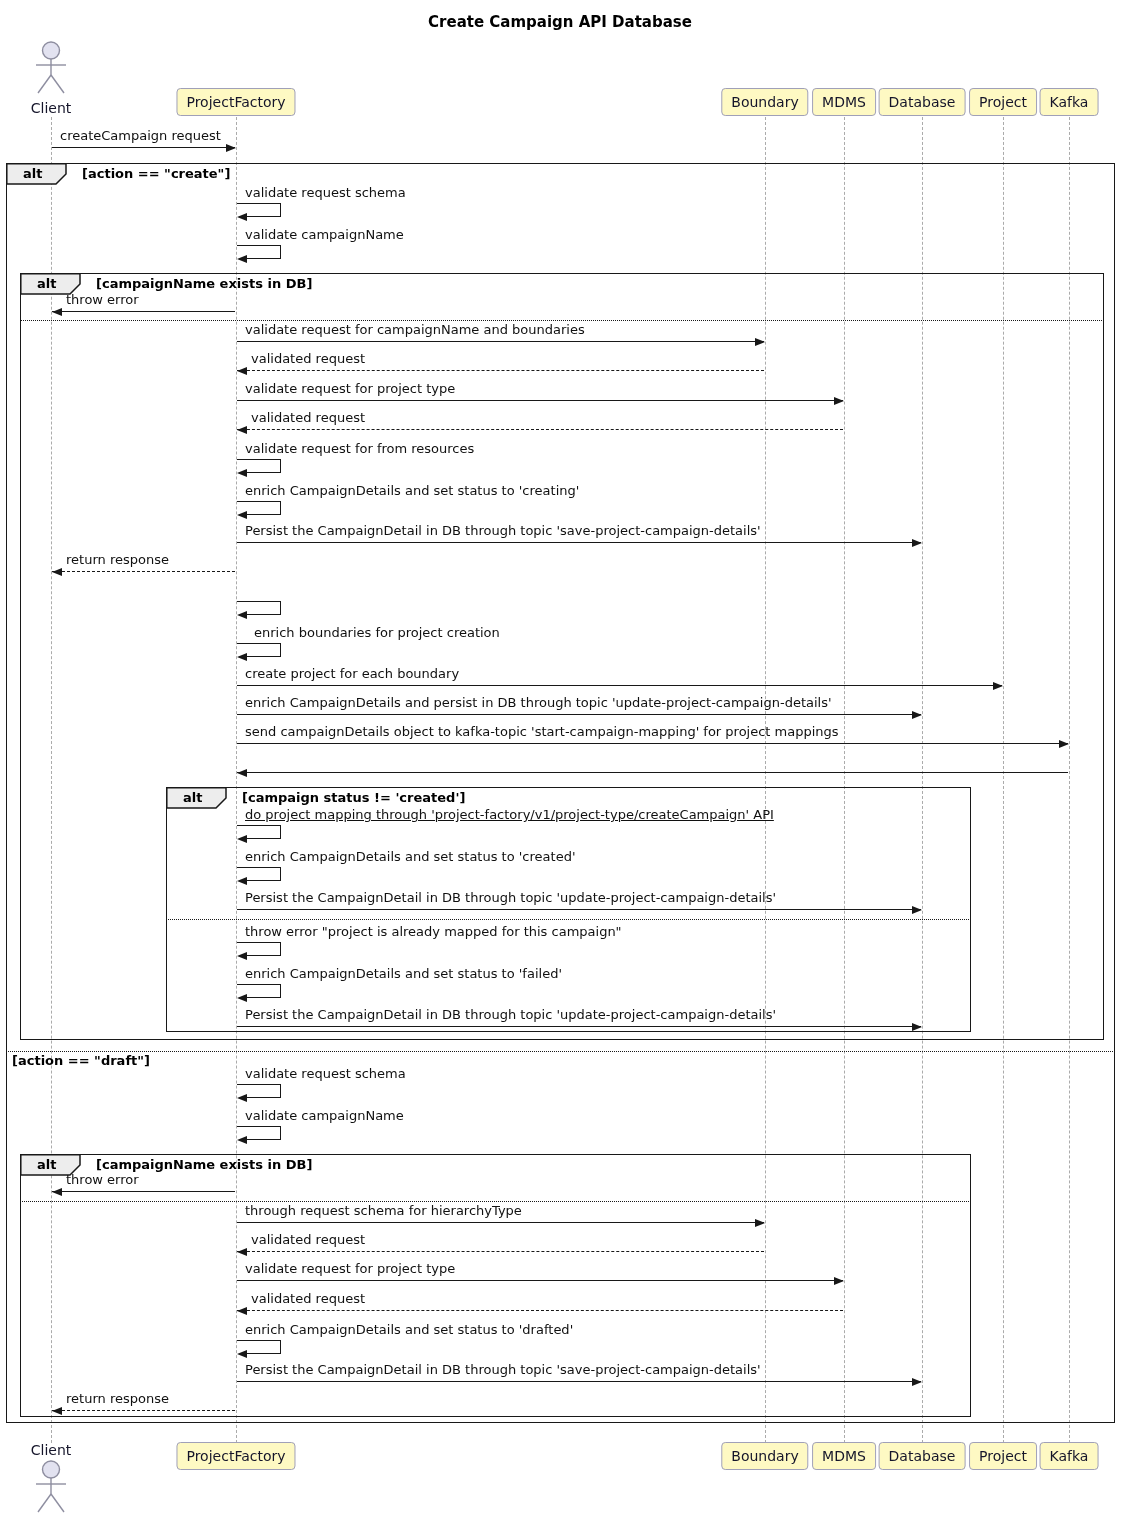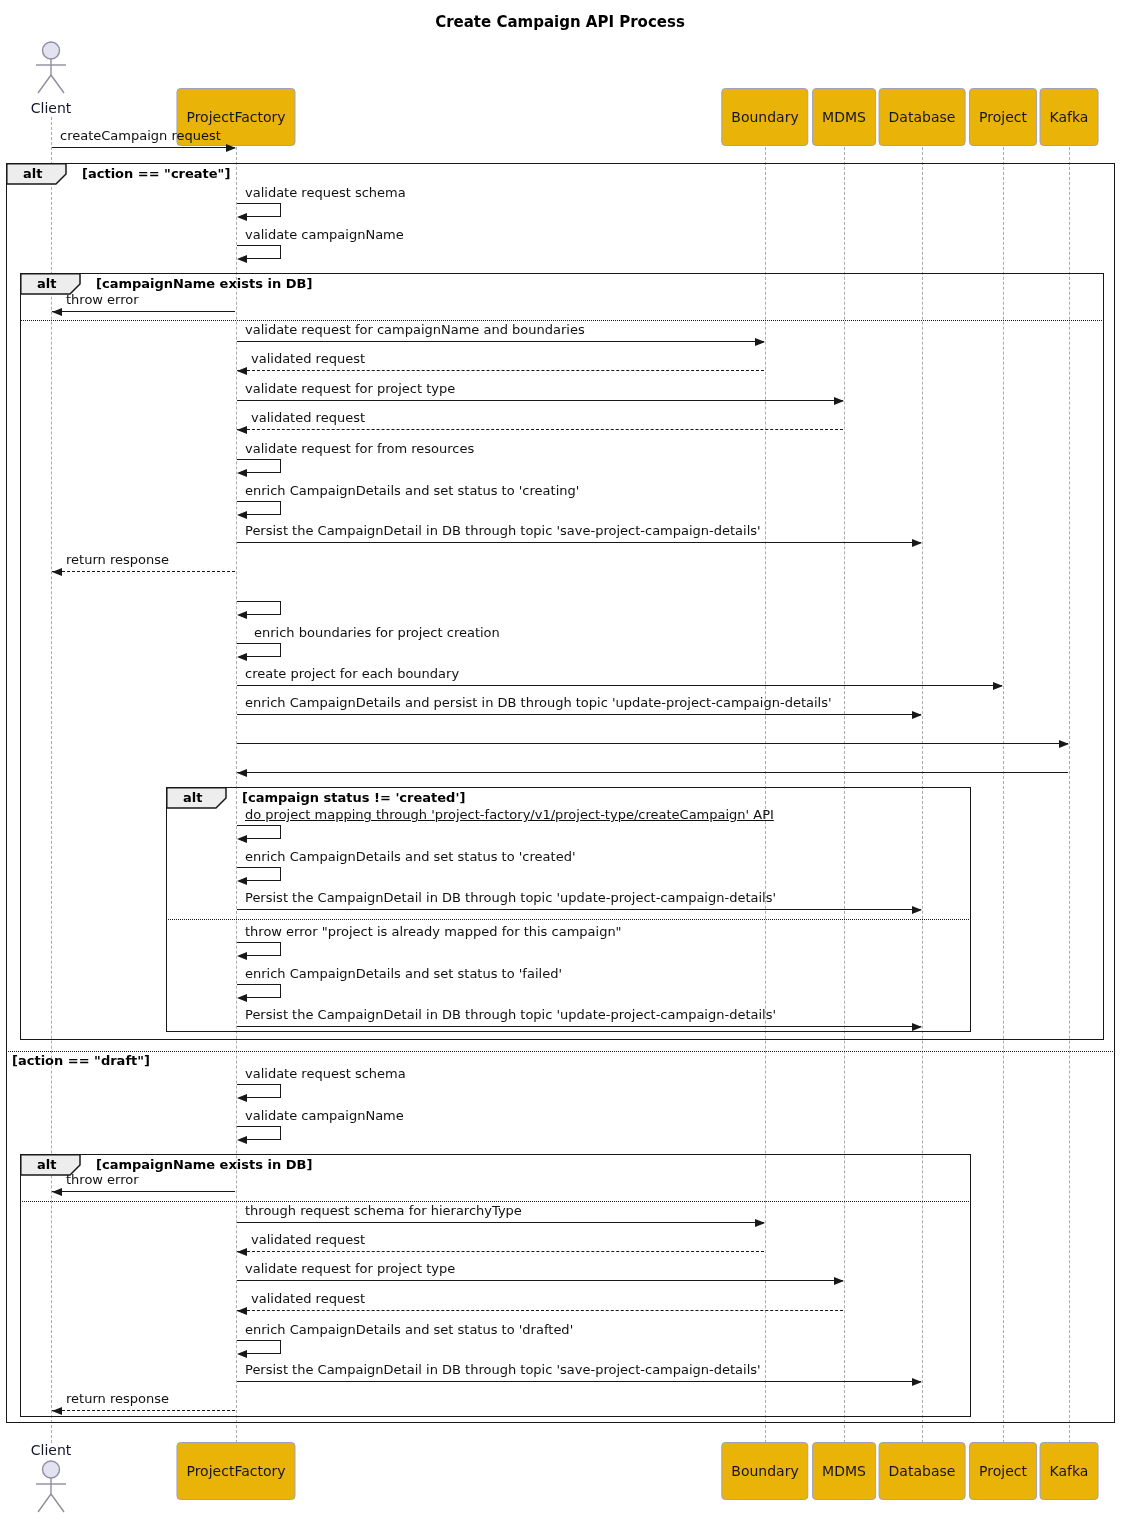--- a/index.html
+++ b/index.html
@@ -3,43 +3,43 @@
 <meta charset="utf-8">
 <style>
   html,body{margin:0;padding:0;background:#ffffff;}
   #stage{
     position:relative;width:1121px;height:1523px;background:#ffffff;overflow:hidden;
     font-family:"DejaVu Sans","Liberation Sans",sans-serif;color:#111;
   }
   .abs{position:absolute;}
   .title{font-weight:bold;font-size:15px;color:#000;white-space:nowrap;}
   .pbox{
-    background:#eab308;border:1.3px solid #A0A0B8;border-radius:4px;
-    height:26px;line-height:26px;padding:15px 9px;font-size:14px;color:#15152a;
+    background:#fef9c3;border:1.3px solid #A0A0B8;border-radius:4px;
+    height:26px;line-height:26px;padding:0 9px;font-size:14px;color:#15152a;
     white-space:nowrap;transform:translateX(-50%);text-align:center;
   }
   .actor-label{font-size:14px;color:#15152a;transform:translateX(-50%);white-space:nowrap;}
   .lifeline{border-left:1px dashed #ABABAB;width:0;}
   .frame{border:1.6px solid #181818;background:transparent;pointer-events:none;}
   .fkeyword{font-weight:bold;font-size:13px;color:#000;line-height:18px;white-space:nowrap;}
   .fcond{font-weight:bold;font-size:13px;color:#000;line-height:18px;white-space:nowrap;}
   .fdivider{border-top:1.4px dotted #181818;height:0;}
   .mline-solid{background:#181818;height:1.4px;}
   .mline-dashed{border-top:1.4px dashed #181818;height:0;}
   .mvline{background:#181818;width:1.4px;}
   .mlabel{font-size:13px;line-height:16px;color:#101010;white-space:nowrap;}
   .tri{width:0;height:0;}
   .tri-r{border-top:4.2px solid transparent;border-bottom:4.2px solid transparent;border-left:10px solid #181818;}
   .tri-l{border-top:4.2px solid transparent;border-bottom:4.2px solid transparent;border-right:10px solid #181818;}
 </style>
 </head>
 <body>
 
 <div id="stage">
-    <div class="abs title" style="left: 560px; top: 13px; transform: translateX(-50%);">Create Campaign API Process</div>
+    <div class="abs title" style="left: 560px; top: 13px; transform: translateX(-50%);">Create Campaign API Database</div>
     <div class="abs lifeline" style="left: 50.5px; top: 117px; height: 1326px;"></div>
     <div class="abs" style="left: 33px; top: 40px; width: 36px; height: 58px;"><svg width="36" height="58" viewBox="0 0 36 58">
         <circle cx="18" cy="10.5" r="8.5" fill="#E2E2F0" stroke="#8e8ea0" stroke-width="1.4"></circle>
         <line x1="18" y1="19" x2="18" y2="35" stroke="#8e8ea0" stroke-width="1.4"></line>
         <line x1="3" y1="25" x2="33" y2="25" stroke="#8e8ea0" stroke-width="1.4"></line>
         <line x1="18" y1="35" x2="5" y2="53" stroke="#8e8ea0" stroke-width="1.4"></line>
         <line x1="18" y1="35" x2="31" y2="53" stroke="#8e8ea0" stroke-width="1.4"></line>
       </svg></div>
     <div class="abs actor-label" style="left: 51px; top: 100px;">Client</div>
     <div class="abs actor-label" style="left: 51px; top: 1442px;">Client</div>
@@ -151,20 +151,21 @@
     <div class="abs mline-solid" style="left: 245px; top: 656px; width: 36px;"></div>
     <div class="abs tri tri-l" style="left: 237px; top: 652.6px;"></div>
     <div class="abs mline-solid" style="left: 237px; top: 685px; width: 765px;"></div>
     <div class="abs tri tri-r" style="left: 993px; top: 681.6px;"></div>
     <div class="abs mlabel" style="left: 245px; top: 666px;">create project for each boundary</div>
     <div class="abs mline-solid" style="left: 237px; top: 714px; width: 684px;"></div>
     <div class="abs tri tri-r" style="left: 912px; top: 710.6px;"></div>
     <div class="abs mlabel" style="left: 245px; top: 695px;">enrich CampaignDetails and persist in DB through topic 'update-project-campaign-details'</div>
     <div class="abs mline-solid" style="left: 237px; top: 743px; width: 831px;"></div>
     <div class="abs tri tri-r" style="left: 1059px; top: 739.6px;"></div>
+    <div class="abs mlabel" style="left: 245px; top: 724px;">send campaignDetails object to kafka-topic 'start-campaign-mapping' for project mappings</div>
     <div class="abs mline-solid" style="left: 237px; top: 772px; width: 831px;"></div>
     <div class="abs tri tri-l" style="left: 237px; top: 768.6px;"></div>
     <div class="abs mlabel" style="left: 245px; top: 807px; text-decoration: underline;">do project mapping through 'project-factory/v1/project-type/createCampaign' API</div>
     <div class="abs mline-solid" style="left: 237px; top: 825px; width: 44px;"></div>
     <div class="abs mvline" style="left: 280px; top: 825px; height: 13px;"></div>
     <div class="abs mline-solid" style="left: 245px; top: 838px; width: 36px;"></div>
     <div class="abs tri tri-l" style="left: 237px; top: 834.6px;"></div>
     <div class="abs mlabel" style="left: 245px; top: 849px;">enrich CampaignDetails and set status to 'created'</div>
     <div class="abs mline-solid" style="left: 237px; top: 867px; width: 44px;"></div>
     <div class="abs mvline" style="left: 280px; top: 867px; height: 13px;"></div>

